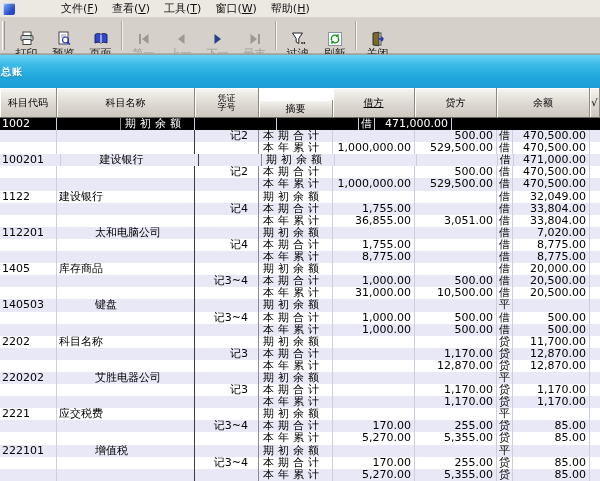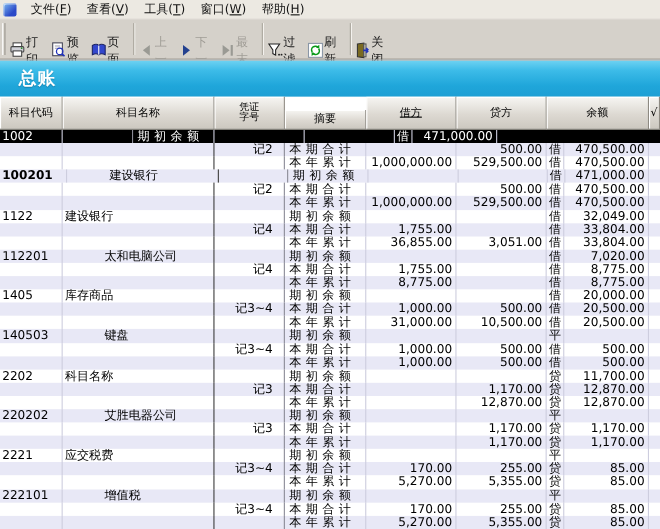--- a/index.html
+++ b/index.html
@@ -14,31 +14,31 @@
               background:linear-gradient(135deg,#7db9f0 0%,#2a49c8 70%);
               box-shadow:inset 1px 1px 0 rgba(255,255,255,.6); flex:0 0 auto; }
   .menu-item { padding:1px 7px; cursor:default; white-space:nowrap; }
   .menu-item u { text-decoration:underline; }
 
   
   .toolbar { height:36px; background:#d5d1ca; display:flex; align-items:stretch;
              border-bottom:1px solid #b2aea6; }
   .tb-grip { width:3px; margin:3px 3px 3px 2px; border-left:1px solid #fff;
              border-right:1px solid #9a968e; }
-  .tb-btn { width:37px; display:flex; flex-direction:row; align-items:center;
+  .tb-btn { width:37px; display:flex; flex-direction:column; align-items:center;
             justify-content:center; gap:0; font-size:11px; color:#1a1a1a; padding-top:20px; }
   .tb-btn .ticon { width:16px; height:15px; }
   .tb-btn.disabled { color:#a09d96; }
   .tb-sep { width:0; border-left:1px solid #aca89f; border-right:1px solid #f4f2ee;
             margin:3px 2px; }
 
   
   .titleband { height:34px; background:linear-gradient(180deg,#6ed2f2 0%,#3cbbe8 28%,#1fa6da 70%,#1d9fd4 100%);
                border-top:1px solid #9aa0a0; display:flex; align-items:center; }
-  .titleband .ttl { color:#fff; font-size:16px; font-weight:bold; margin-left:17px;
+  .titleband .ttl { color:#fff; font-size:10px; font-weight:bold; margin-left:1px;
                     letter-spacing:1px; text-shadow:0 1px 1px rgba(0,60,90,.35); }
 
   
   .grid { flex:1; display:flex; flex-direction:column; background:#fff; }
   .ghead { height:30px; display:flex; }
   .hcell { background:linear-gradient(180deg,#f7f6f3 0%,#ddd9d2 55%,#ccc8c0 100%);
            border-right:1px solid #8e8a82; border-bottom:1px solid #6e6a62;
            box-shadow:inset 1px 1px 0 #fff;
            display:flex; flex-direction:column; align-items:center; justify-content:center;
            font-size:10px; color:#000; line-height:11px; }
@@ -57,21 +57,21 @@
   .gcell.c-dir     { text-align:center; padding:0; }
   .gcell.c-check   { border-right:none; }
 </style>
 </head>
 <body>
 
 <div class="app">
 
   <div class="menubar">
     <span class="app-icon"></span>
-    <nav id="menu-items" style="display:flex;">
+    <nav id="menu-items" style="display:flex;margin-left:33px;">
         <span class="menu-item">文件(<u>F</u>)</span>
         <span class="menu-item">查看(<u>V</u>)</span>
         <span class="menu-item">工具(<u>T</u>)</span>
         <span class="menu-item">窗口(<u>W</u>)</span>
         <span class="menu-item">帮助(<u>H</u>)</span>
       </nav>
   </div>
 
   <div class="toolbar">
     <div class="tb-grip"></div>
@@ -98,20 +98,27 @@
         <div class="tb-btn">
           <span class="ticon"><svg viewBox="0 0 16 16">
               <path d="M2 3.5 C4.5 2 7 2.4 8 3.5 C9 2.4 11.5 2 14 3.5 V12 C11.5 10.8 9 11.2 8 12.2 C7 11.2 4.5 10.8 2 12 Z" fill="#3347cc" stroke="#1c2466"></path>
               <line x1="8" y1="3.5" x2="8" y2="12.2" stroke="#fff" stroke-width="1"></line>
             </svg></span>
           <span>页面</span>
         </div>
         <div class="tb-sep"></div>
         <div class="tb-btn disabled">
           <span class="ticon"><svg viewBox="0 0 16 16">
+              <rect x="3" y="3" width="2" height="10" fill="#9a9a94"></rect>
+              <path d="M12.5 3 L6 8 L12.5 13 Z" fill="#9a9a94"></path>
+            </svg></span>
+          <span>第一</span>
+        </div>
+        <div class="tb-btn disabled">
+          <span class="ticon"><svg viewBox="0 0 16 16">
               <path d="M11.5 3 L5 8 L11.5 13 Z" fill="#9a9a94"></path>
             </svg></span>
           <span>上一</span>
         </div>
         <div class="tb-btn disabled">
           <span class="ticon"><svg viewBox="0 0 16 16">
               <path d="M4.5 3 L11 8 L4.5 13 Z" fill="#23418f"></path>
             </svg></span>
           <span>下一</span>
         </div>
@@ -212,21 +219,21 @@
           <div class="gcell c-name" style="width: 138px;"></div>
           <div class="gcell c-voucher" style="width: 64px;"></div>
           <div class="gcell c-summary" style="width: 74px;">本年累计</div>
           <div class="gcell c-num" style="width: 82px;">1,000,000.00</div>
           <div class="gcell c-num" style="width: 82px;">529,500.00</div>
           <div class="gcell c-dir" style="width: 16px;">借</div>
           <div class="gcell c-num" style="width: 77px;">470,500.00</div>
           <div class="gcell c-check" style="width: 10px;"></div>
         </div>
         <div class="grow alt">
-          <div class="gcell c-code" style="width: 62px; font-weight: bold;">100201</div>
+          <div class="gcell c-code" style="width: 62px;">100201</div>
           <div class="gcell c-name ind" style="width: 138px;">建设银行</div>
           <div class="gcell c-voucher" style="width: 64px;"></div>
           <div class="gcell c-summary" style="width: 74px;">期初余额</div>
           <div class="gcell c-num" style="width: 82px;"></div>
           <div class="gcell c-num" style="width: 82px;"></div>
           <div class="gcell c-dir" style="width: 16px;">借</div>
           <div class="gcell c-num" style="width: 77px;">471,000.00</div>
           <div class="gcell c-check" style="width: 10px;"></div>
         </div>
         <div class="grow">

